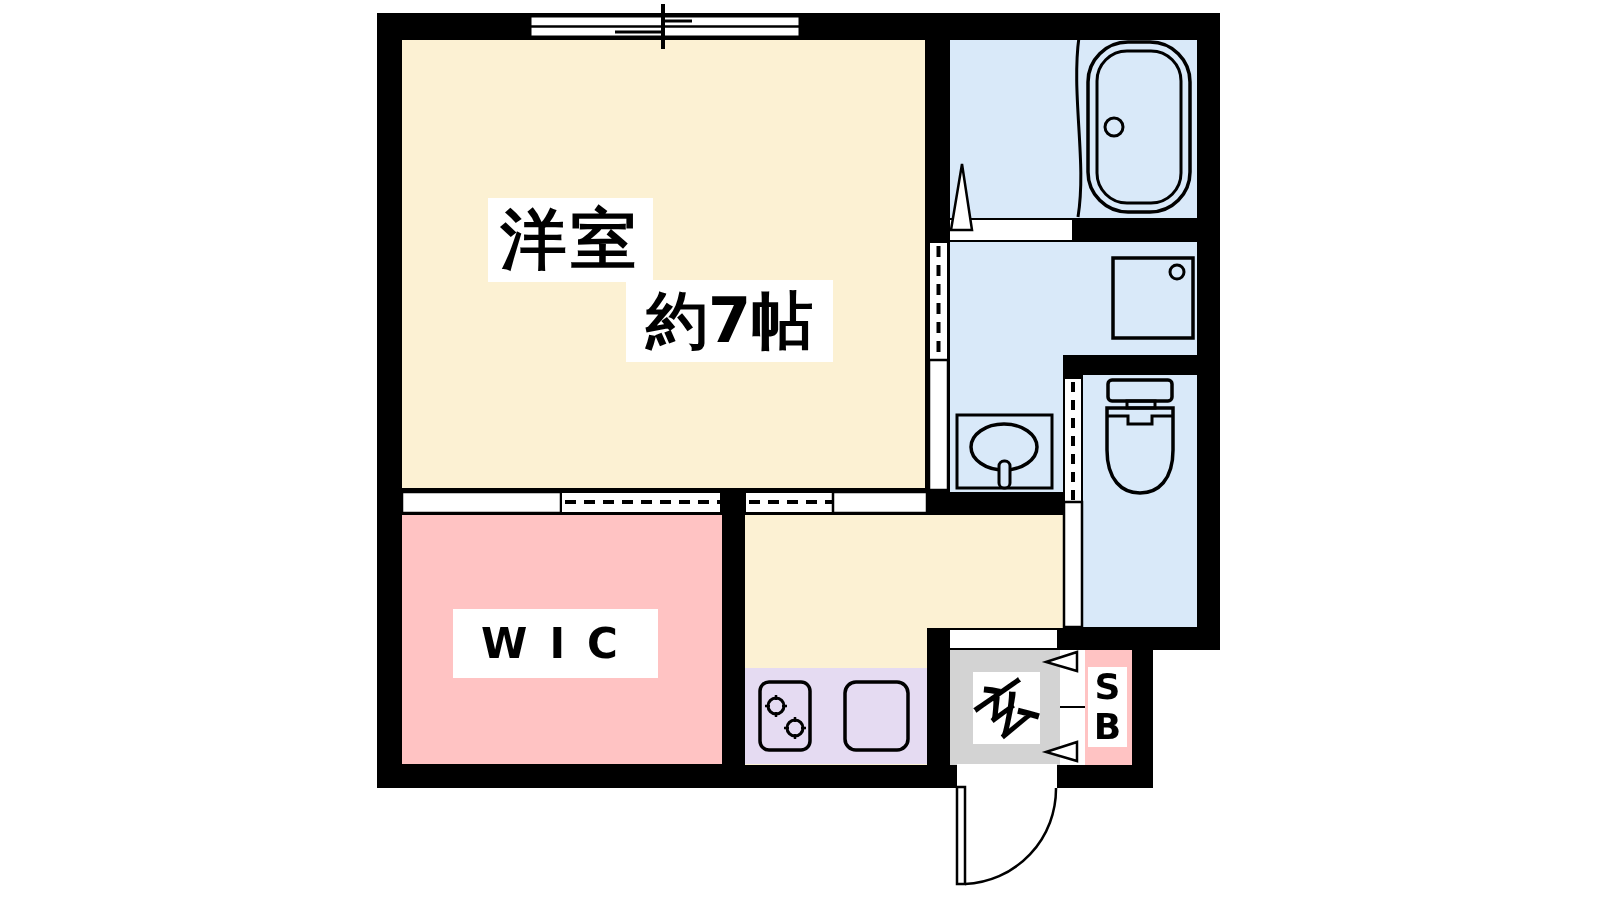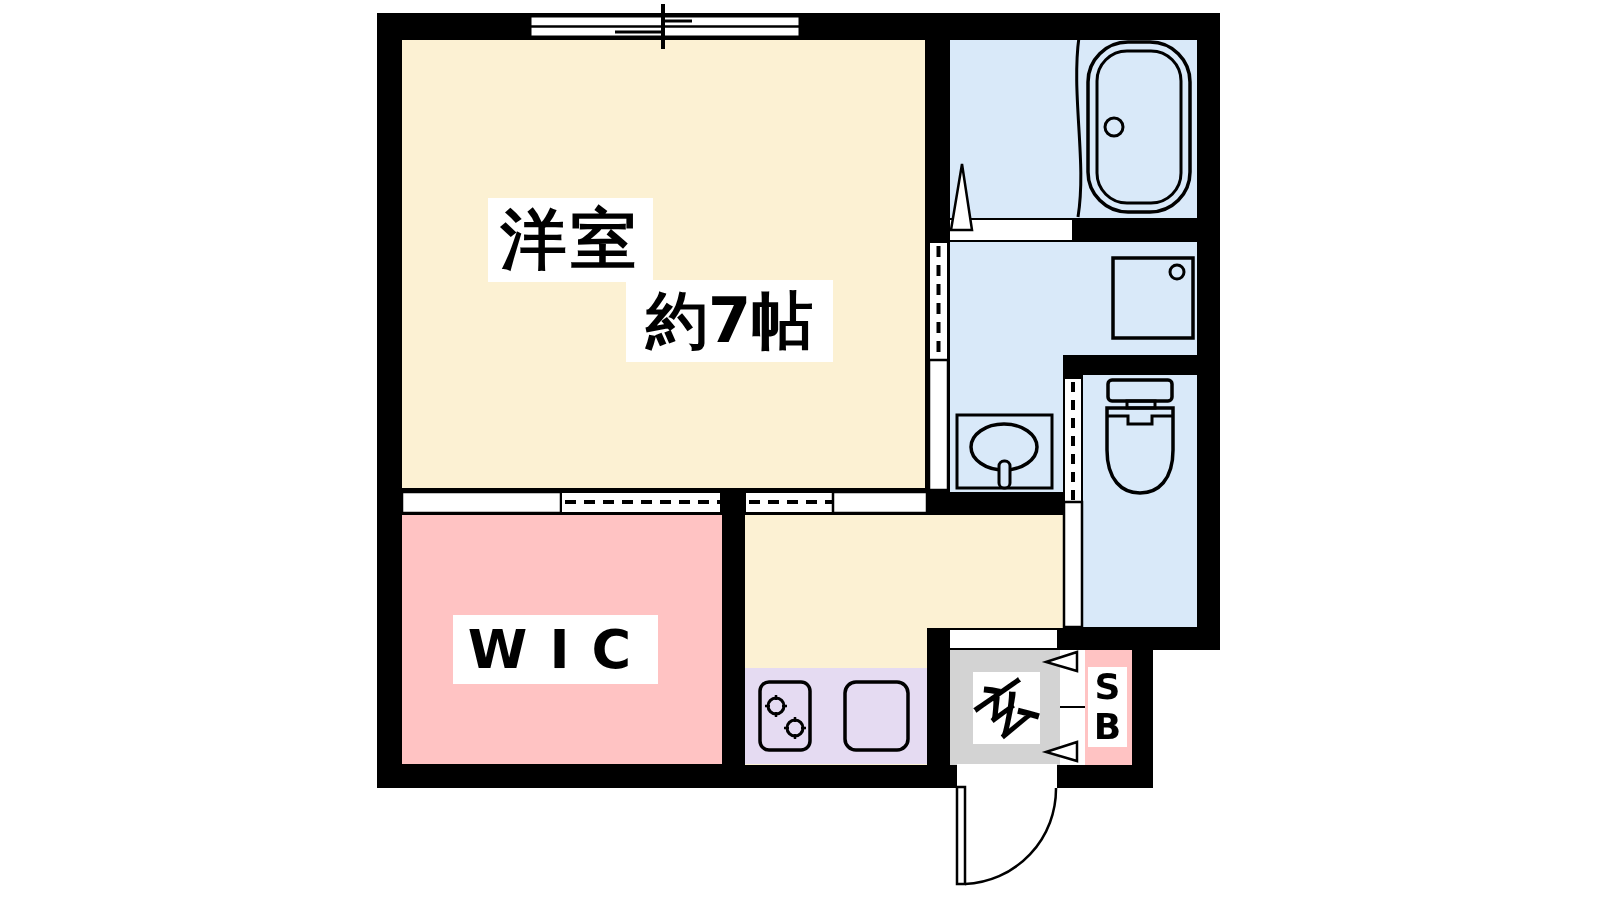--- a/index.html
+++ b/index.html
@@ -4,21 +4,21 @@
 <style>
   html,body{margin:0;padding:0;background:#fff;}
   .canvas{position:relative;width:1600px;height:900px;background:#fff;overflow:hidden;
           font-family:"DejaVu Sans","Liberation Sans",sans-serif;padding-left:32px;}
   .wall{position:absolute;background:#000;}
   .room{position:absolute;}
   .label-box{position:absolute;background:#fff;display:flex;align-items:center;justify-content:center;
              color:#000;font-weight:bold;}
   .label-yoshitsu{font-size:66px;letter-spacing:4px;}
   .label-yaku{font-size:62px;letter-spacing:0px;margin-left:48px;}
-  .label-wic{font-size:54px;letter-spacing:22px;text-indent:10px;margin-top:6px;}
+  .label-wic{font-size:42px;letter-spacing:22px;text-indent:10px;}
   .label-gen{font-size:56px;transform:rotate(-35deg);}
   .label-sb{font-size:36px;line-height:40px;flex-direction:column;}
   svg{position:absolute;left:0;top:0;}
 </style>
 </head>
 <body>
 
 <div class="canvas">
 
   <div class="wall" style="left:377px;top:13px;width:843px;height:27px;"></div>

